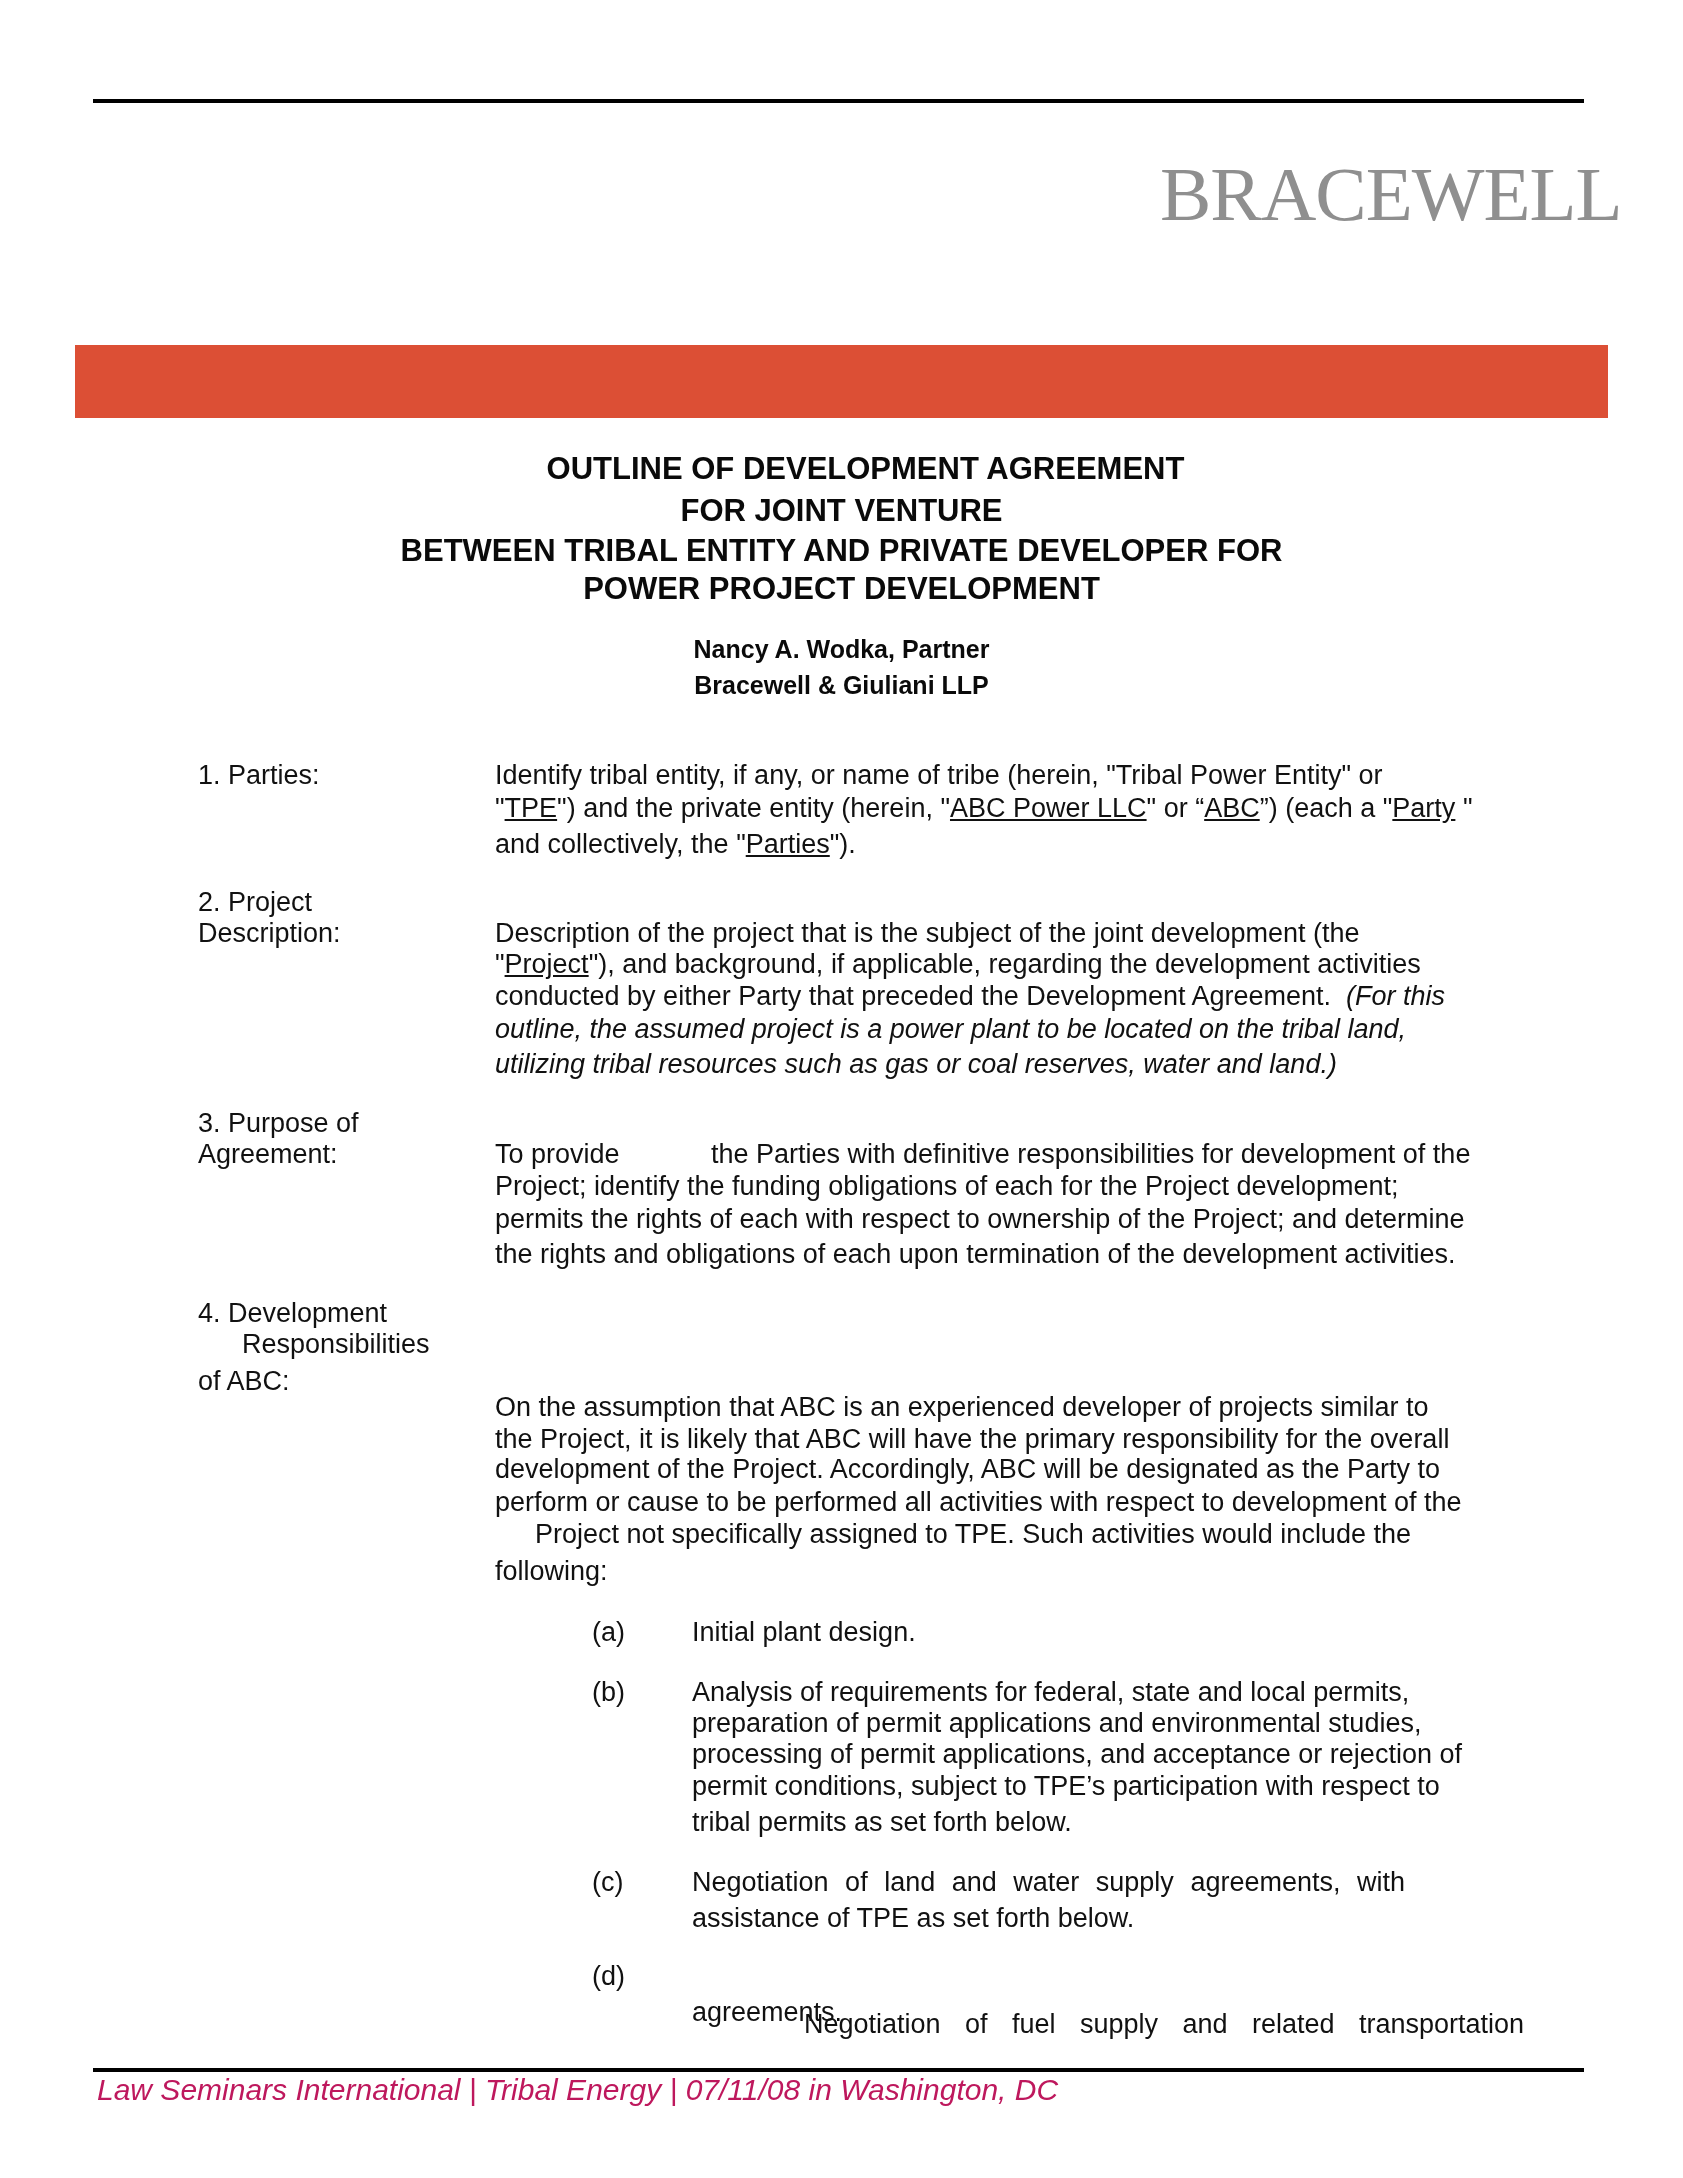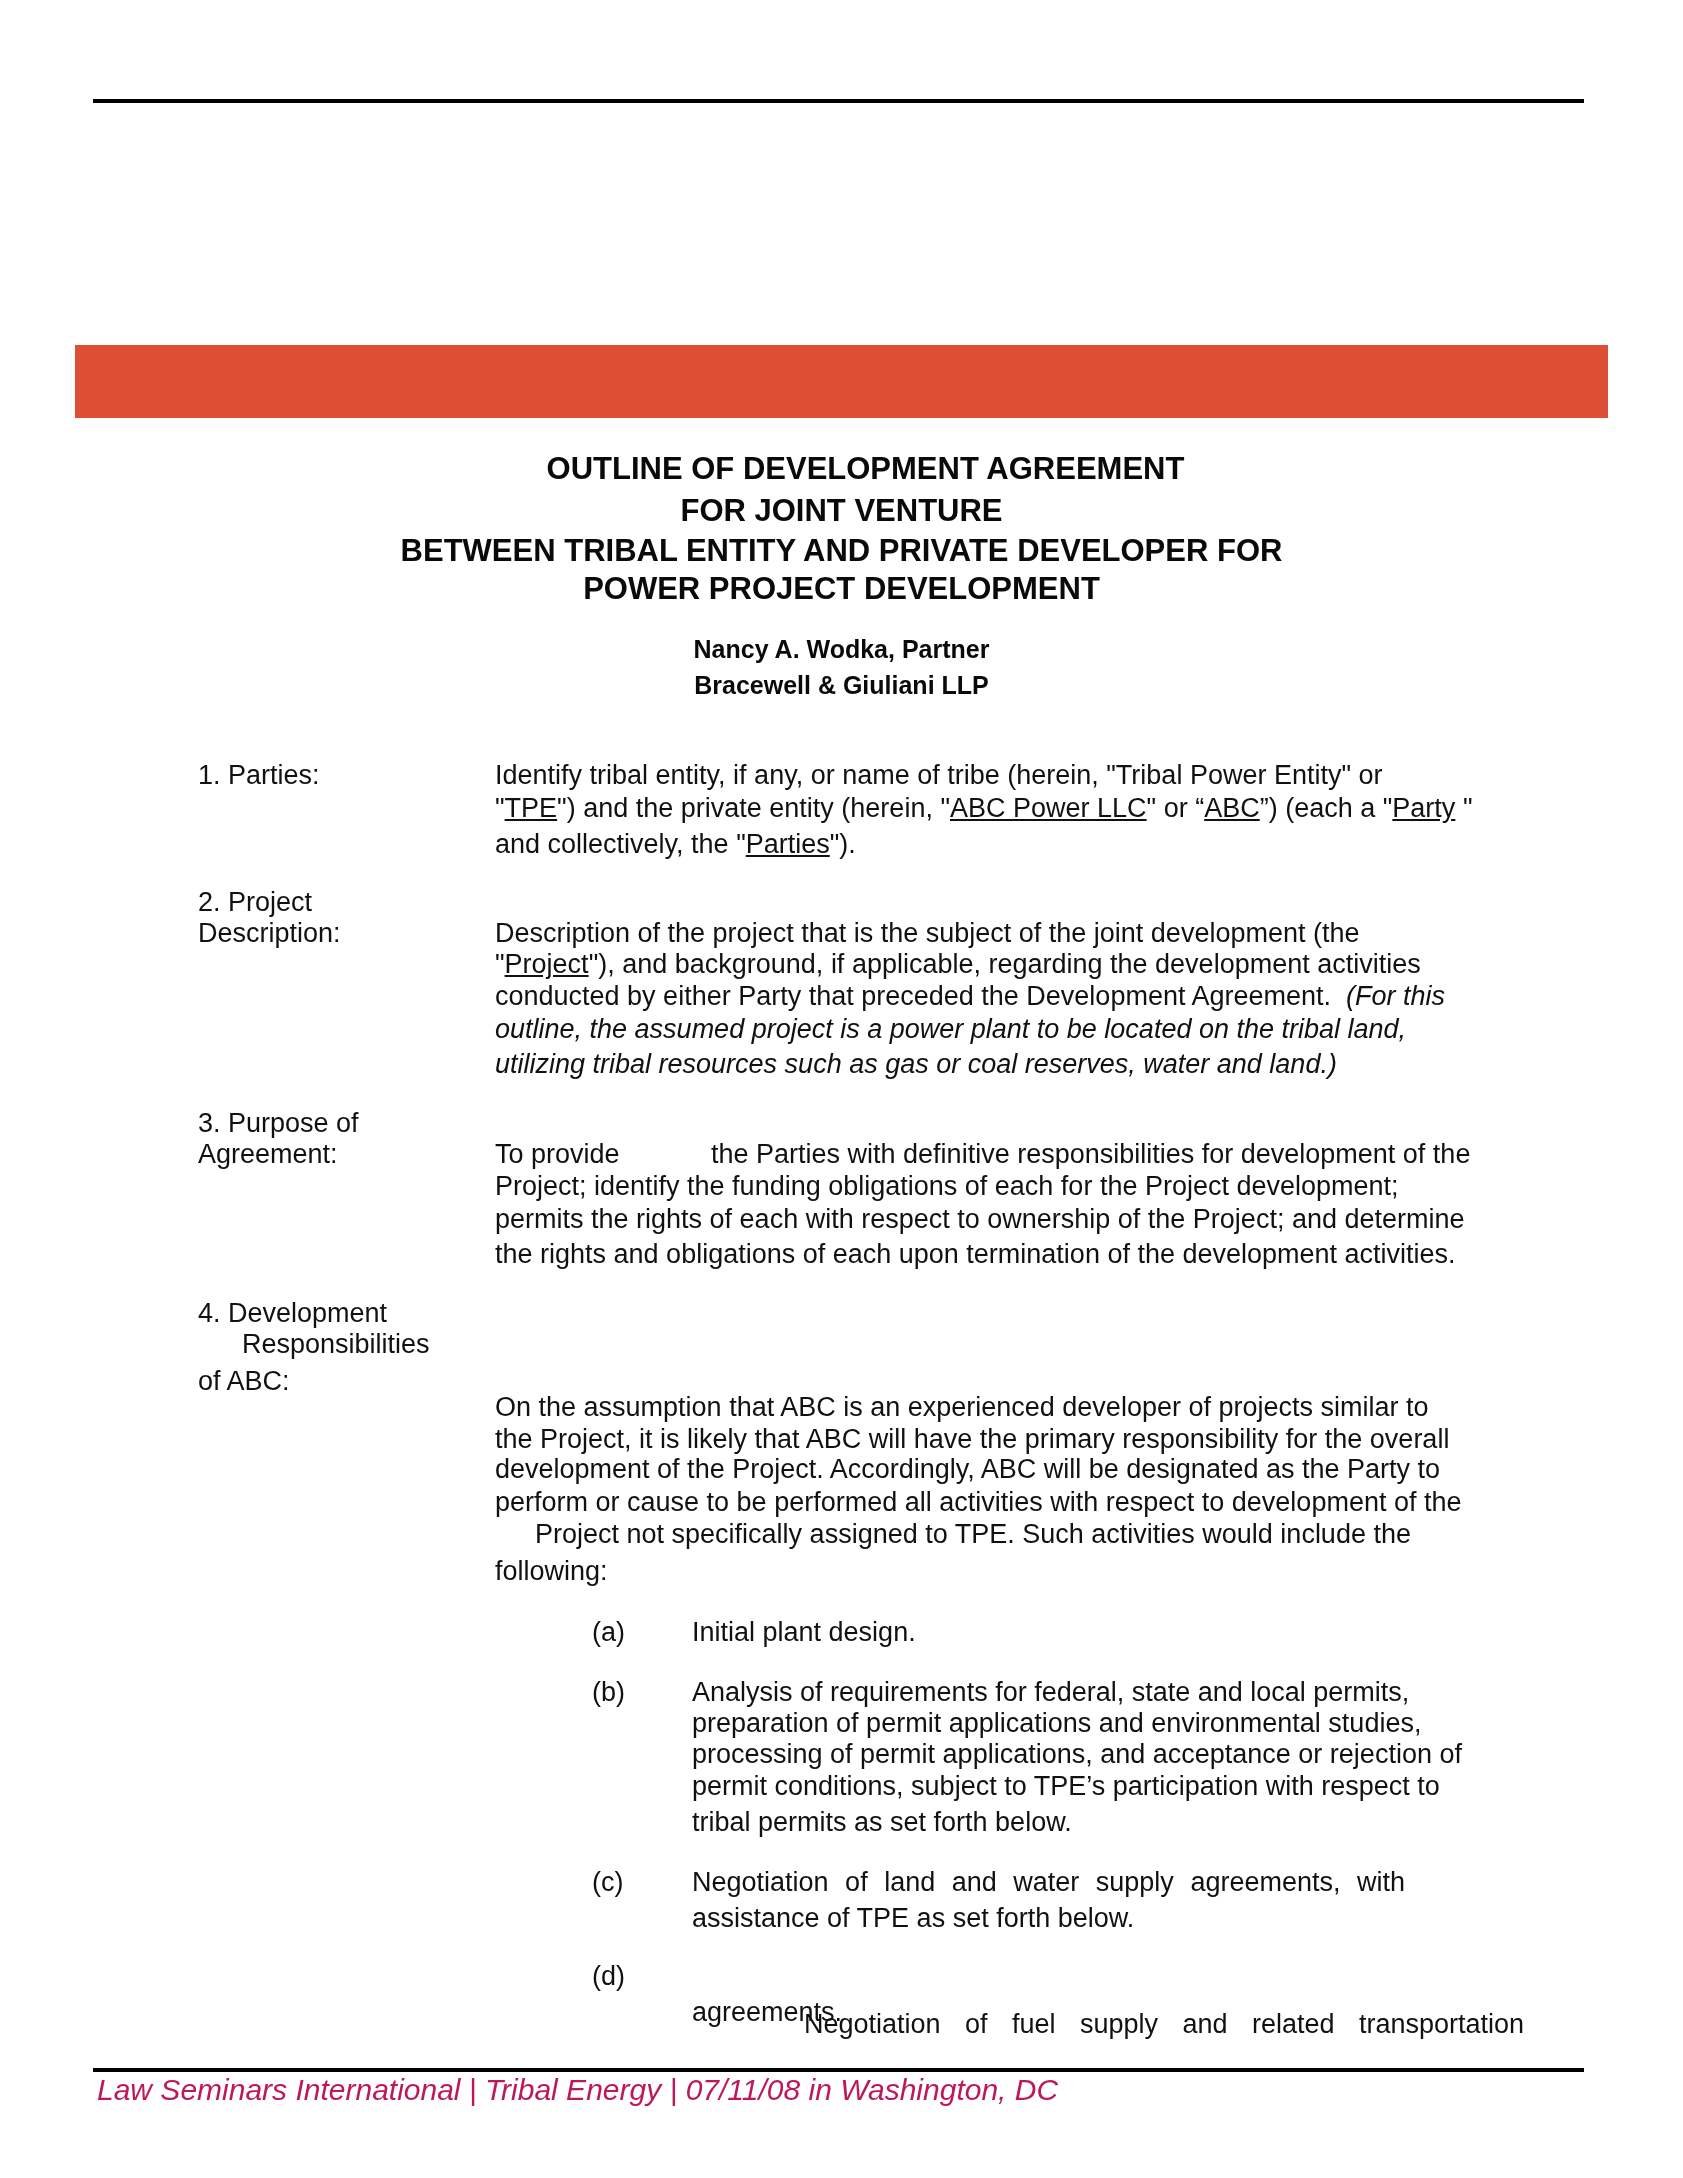--- a/index.html
+++ b/index.html
@@ -23,20 +23,21 @@
   .itxt { position:absolute; left:692px; font-size:27px; line-height:1; white-space:nowrap; }
   .just { width:791px; text-align:justify; text-align-last:justify; white-space:normal; }
   .footer { position:absolute; left:97px; top:2075px; font-size:30px; line-height:1; white-space:nowrap; color:#be185d;font-style:italic; }
 </style>
 </head>
 <body>
 
 <div class="rule" style="left:93px; top:99px; width:1491px; height:4px;"></div>
 
 <div class="logo">
+  <span class="l1">BRACEWELL</span>
 </div>
 
 <div class="band"></div>
 
 <div class="title" style="top:453px;margin-left:24px;">OUTLINE OF DEVELOPMENT AGREEMENT</div>
 <div class="title" style="top:495px;">FOR JOINT VENTURE</div>
 <div class="title" style="top:535px;">BETWEEN TRIBAL ENTITY AND PRIVATE DEVELOPER FOR</div>
 <div class="title" style="top:573px;">POWER PROJECT DEVELOPMENT</div>
 
 <div class="author" style="top:637px;">Nancy A. Wodka, Partner</div>

